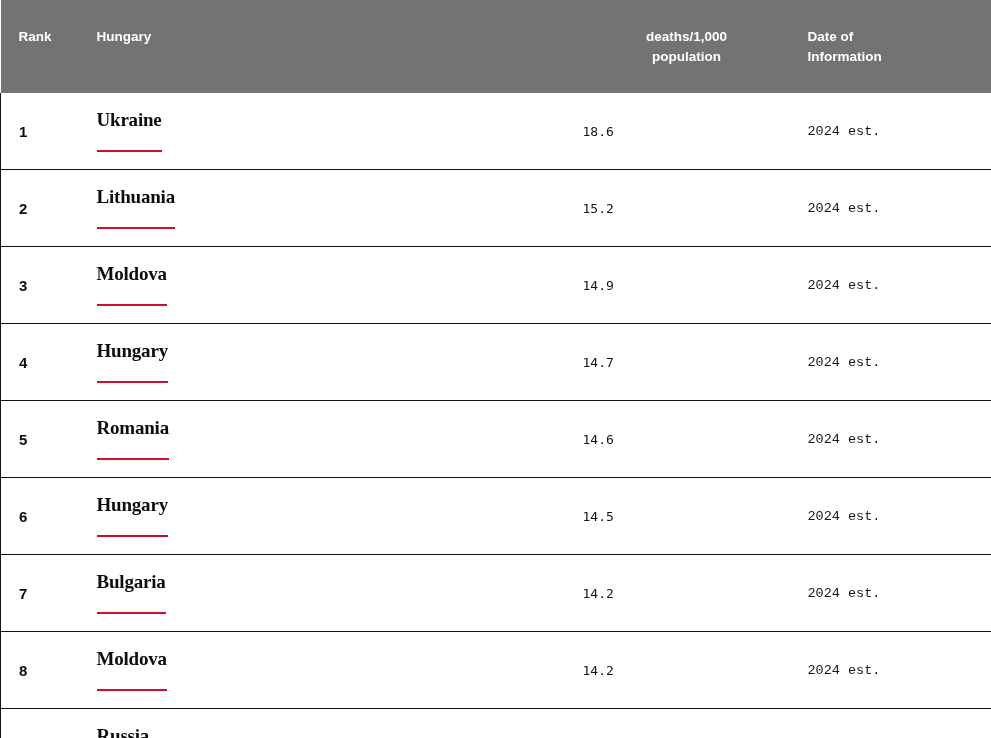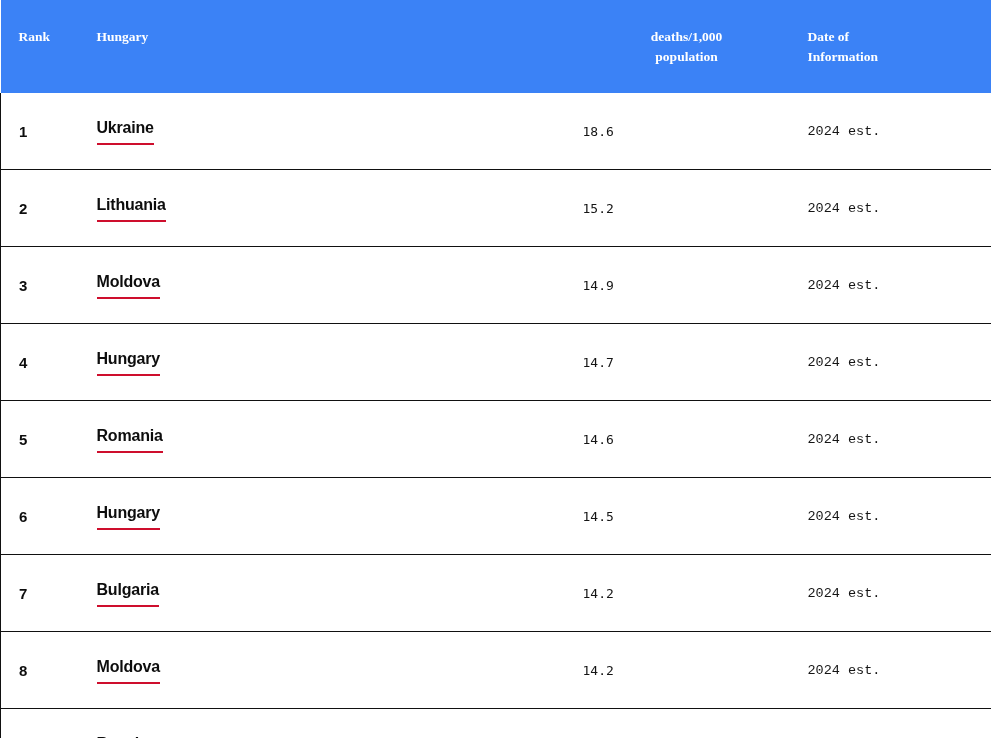--- a/index.html
+++ b/index.html
@@ -31,25 +31,25 @@
   col.col-rank    { width: 78px; }
   col.col-country { width: 474px; }
   col.col-value   { width: 238px; }
   col.col-date    { width: 201px; }
 
   
   thead tr {
     background: #000000;
   }
   thead th {
-    background: #3b82f6;
+    background: #737373;
     color: #ffffff;
     text-align: left;
     vertical-align: top;
-    font-family: Liberation Serif, serif;
+    font-family: Liberation Sans, sans-serif;
     font-weight: bold;
     font-size: 13.5px;
     line-height: 20px;
     padding: 0;
     border: 0;
   }
   .th-inner {
     padding-top: 27px;
     padding-bottom: 26px;
     white-space: pre-line;
@@ -86,27 +86,27 @@
     letter-spacing: 0px;
     font-family: "Liberation Sans", sans-serif;
   }
 
   .cell-country-inner {
     padding-left: 18px;
   }
 
   a.country-link {
     display: inline-block;
-    font-family: Liberation Sans, sans-serif;
+    font-family: Liberation Serif, serif;
     font-weight: bold;
-    font-size: 16px;
+    font-size: 19px;
     color: #0d0d0d;
     text-decoration: none;
     letter-spacing: -0.2px;
-    padding-bottom: 5px;
+    padding-bottom: 20px;
     border-bottom: 2px solid #CE0E2D;
     line-height: 20px;
   }
 
   .cell-value-inner {
     padding-left: 30px;
     font-family: "DejaVu Sans Mono", "Liberation Mono", monospace;
     font-size: 13px;
     font-weight: normal;
     color: #151515;

